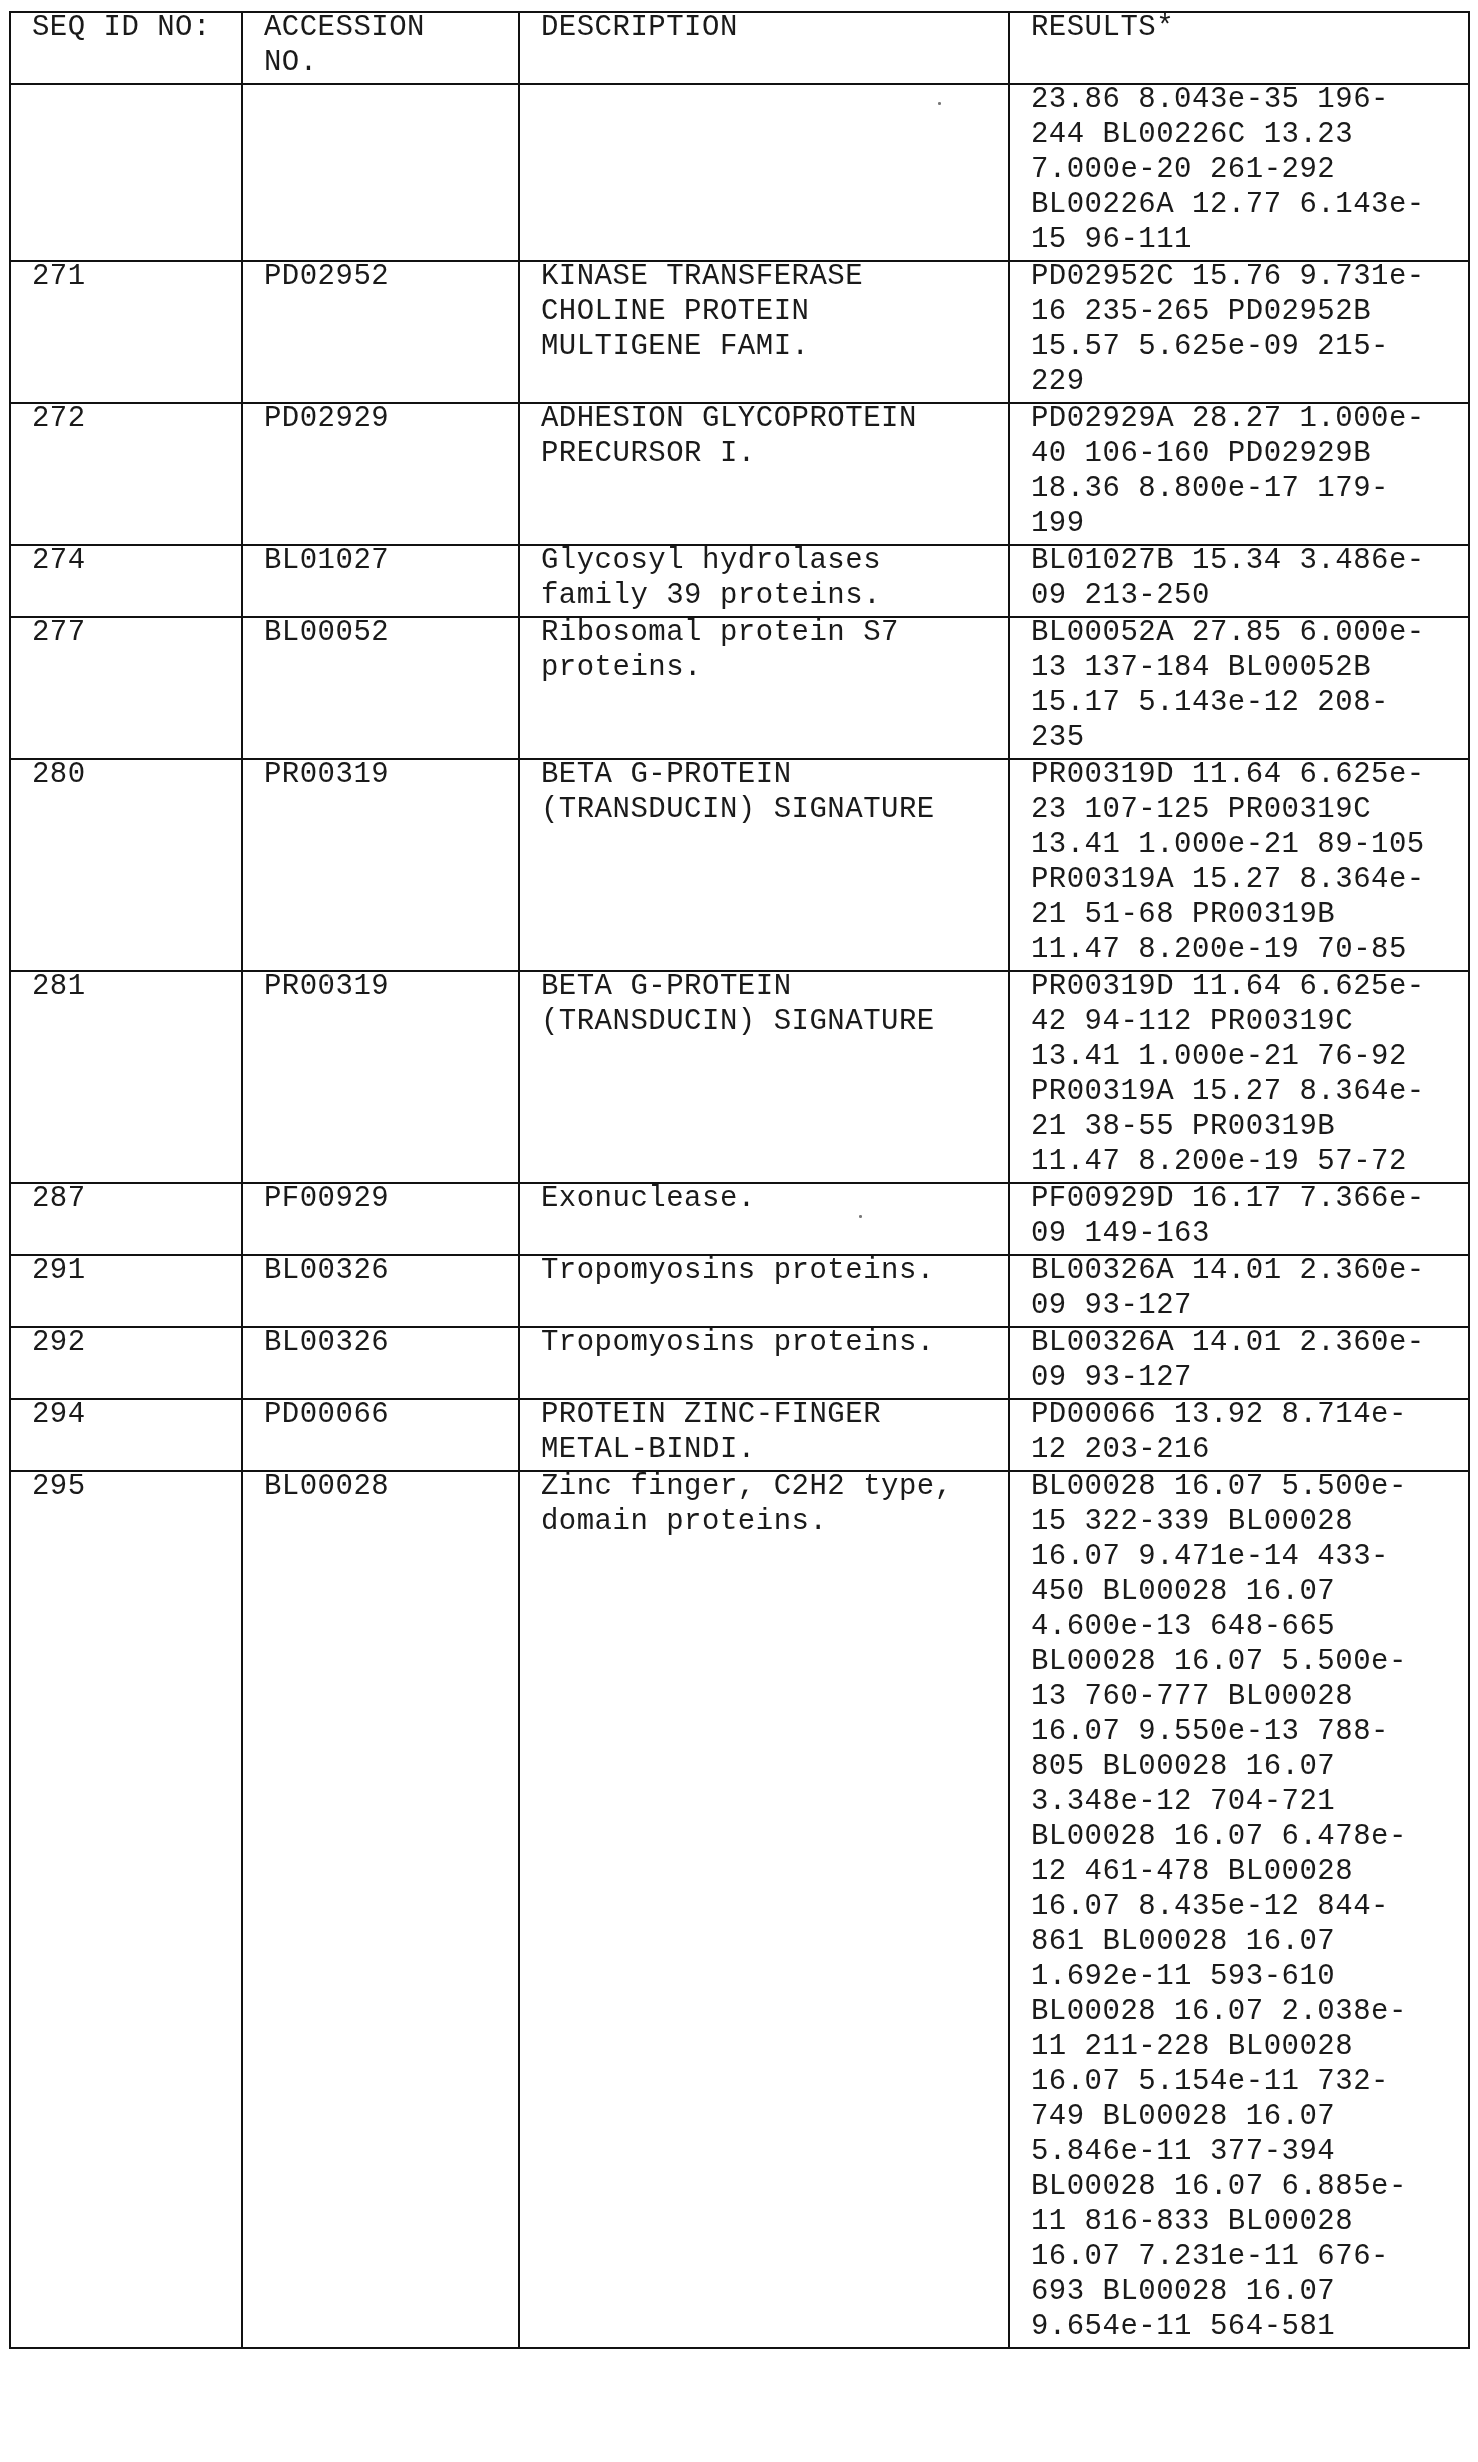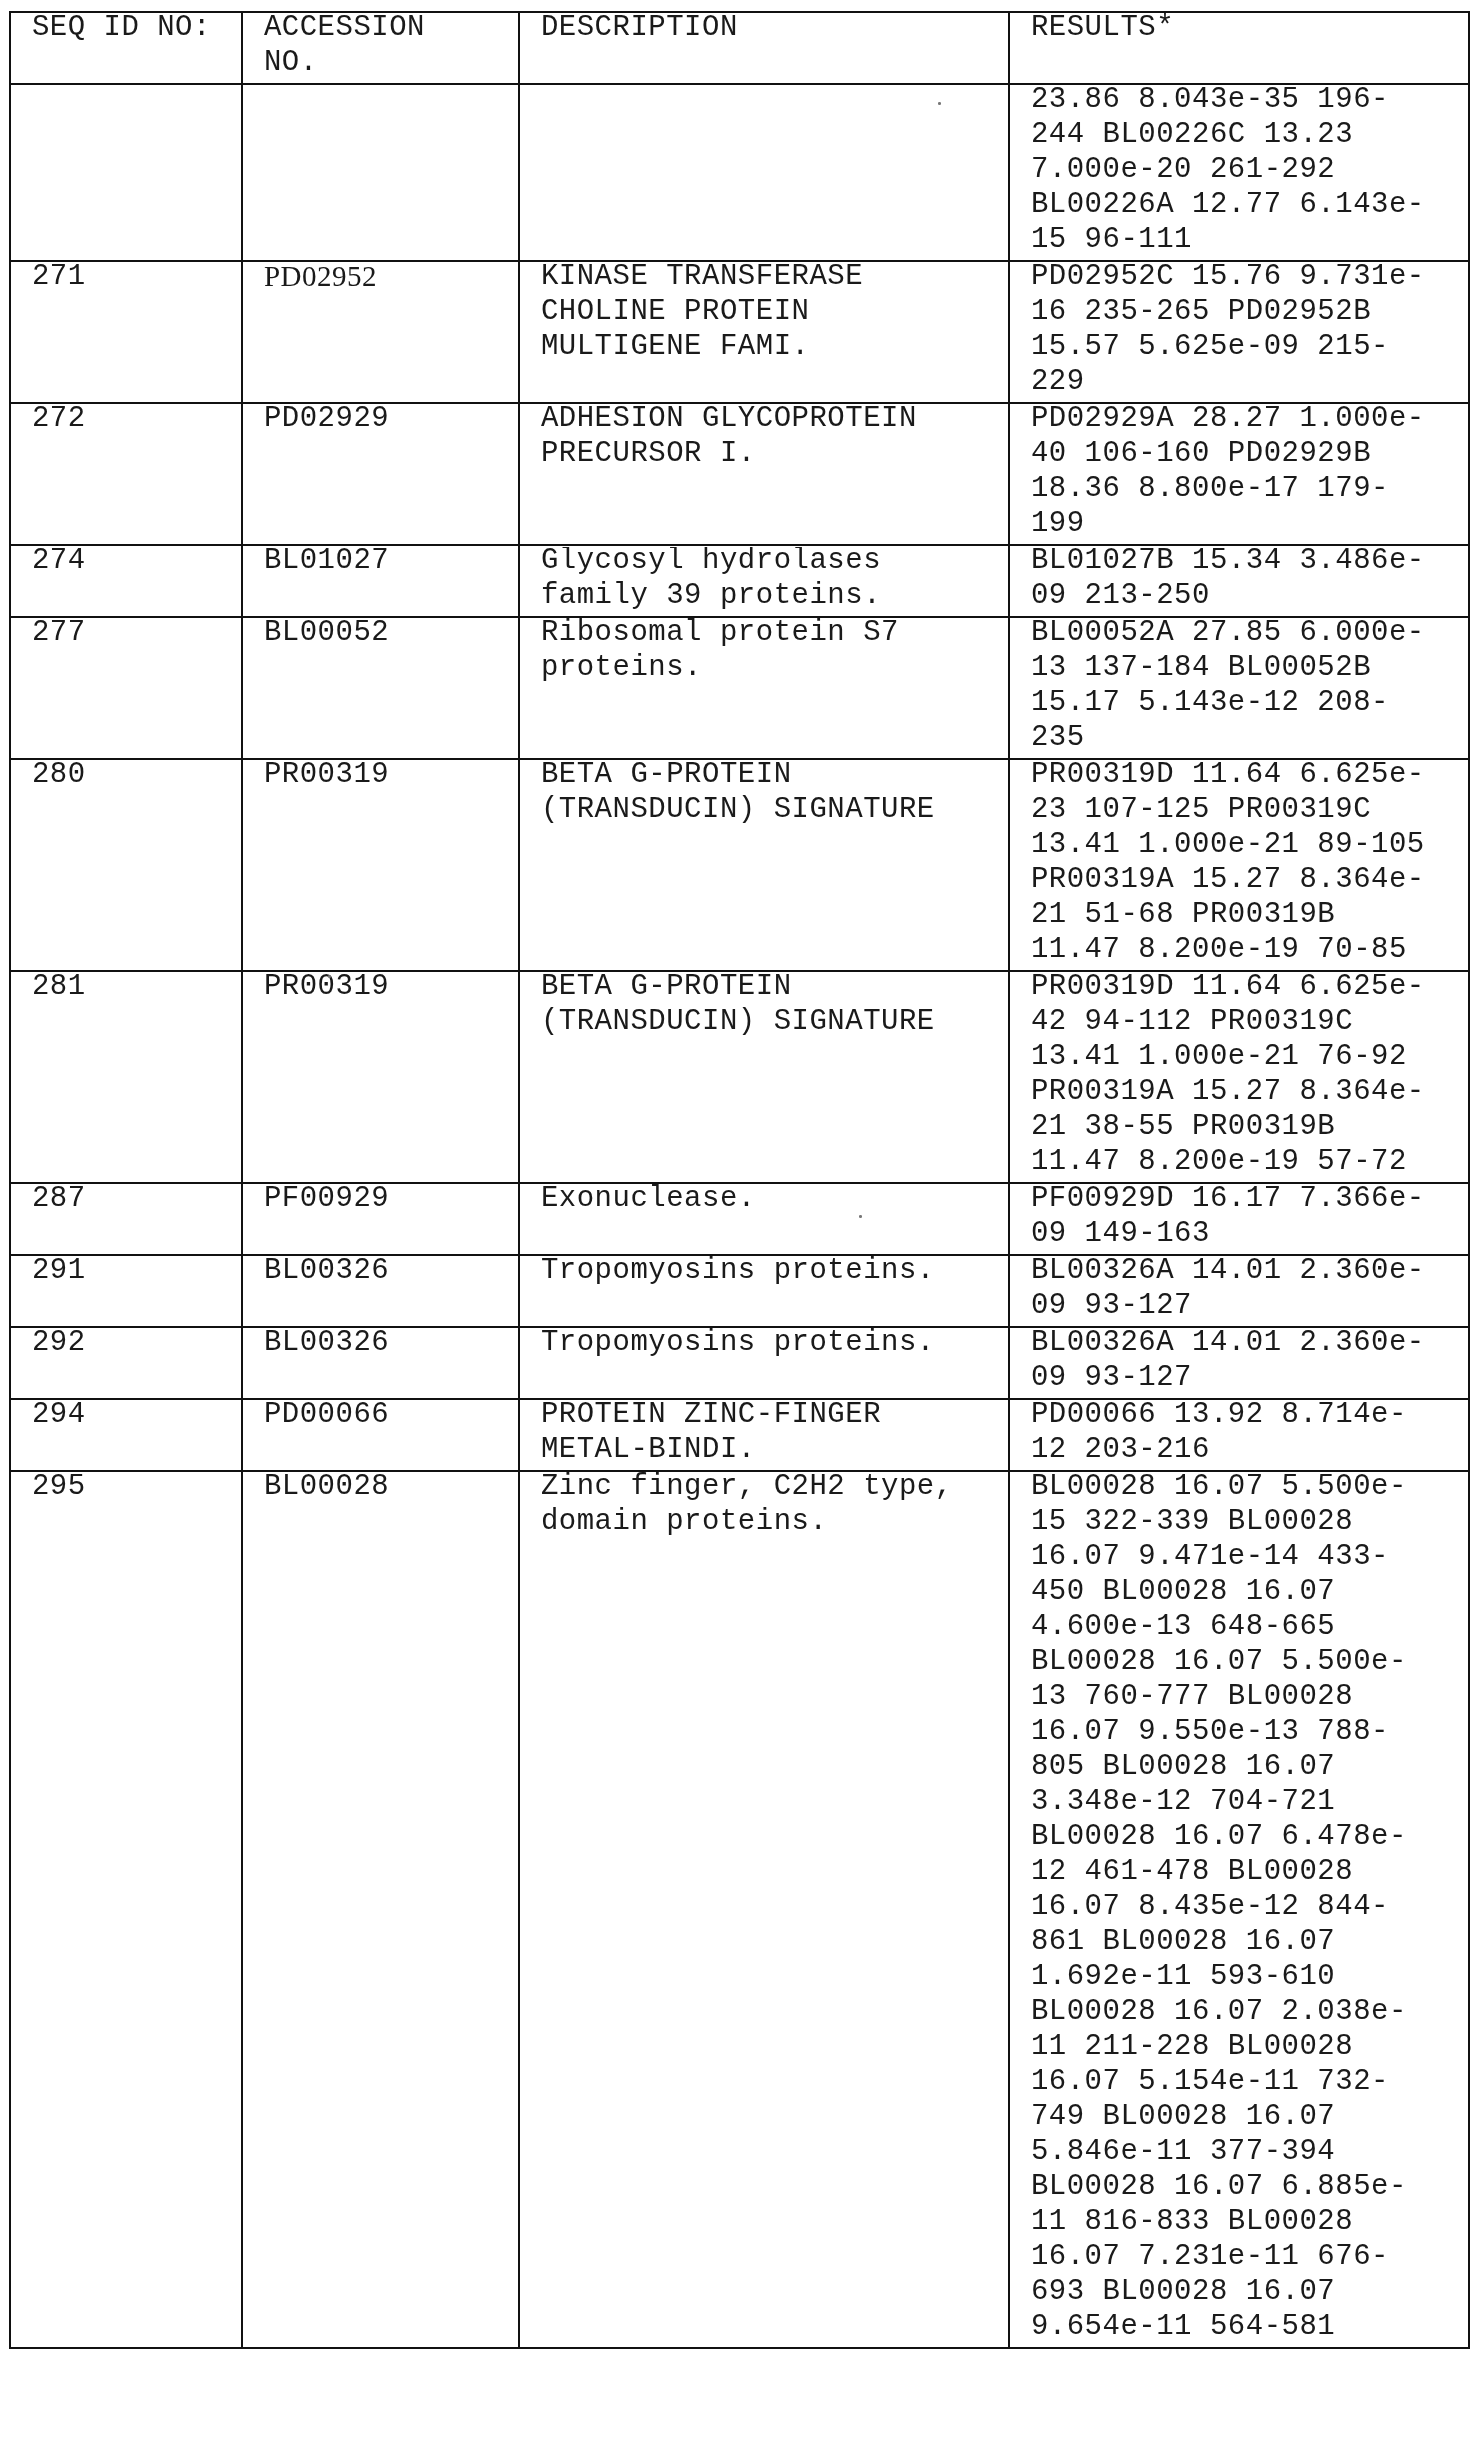--- a/index.html
+++ b/index.html
@@ -97,21 +97,21 @@
           <span class="line">244  BL00226C 13.23</span>
           <span class="line">7.000e-20 261-292</span>
           <span class="line">BL00226A 12.77 6.143e-</span>
           <span class="line">15 96-111</span>
         </td>
       </tr>
       <tr>
         <td class="cell-lines" style="height: 139px;">
           <span class="line">271</span>
         </td>
-        <td class="cell-lines" style="height: 139px; font-family: Liberation Serif, serif;">
+        <td class="cell-lines" style="height: 139px;">
           <span class="line">PD02952</span>
         </td>
         <td class="cell-lines" style="height: 139px;">
           <span class="line">KINASE TRANSFERASE</span>
           <span class="line">CHOLINE PROTEIN</span>
           <span class="line">MULTIGENE FAMI.</span>
         </td>
         <td class="cell-lines" style="height: 139px; margin-left: 44px;">
           <span class="line">PD02952C 15.76 9.731e-</span>
           <span class="line">16 235-265  PD02952B</span>
@@ -137,21 +137,21 @@
           <span class="line">199</span>
         </td>
       </tr>
       <tr>
         <td class="cell-lines" style="height: 70px;">
           <span class="line">274</span>
         </td>
         <td class="cell-lines" style="height: 70px;">
           <span class="line">BL01027</span>
         </td>
-        <td class="cell-lines" style="height: 70px; border-radius: 15px;">
+        <td class="cell-lines" style="height: 70px;">
           <span class="line">Glycosyl hydrolases</span>
           <span class="line">family 39 proteins.</span>
         </td>
         <td class="cell-lines" style="height: 70px;">
           <span class="line">BL01027B 15.34 3.486e-</span>
           <span class="line">09 213-250</span>
         </td>
       </tr>
       <tr>
         <td class="cell-lines" style="height: 139px;">

